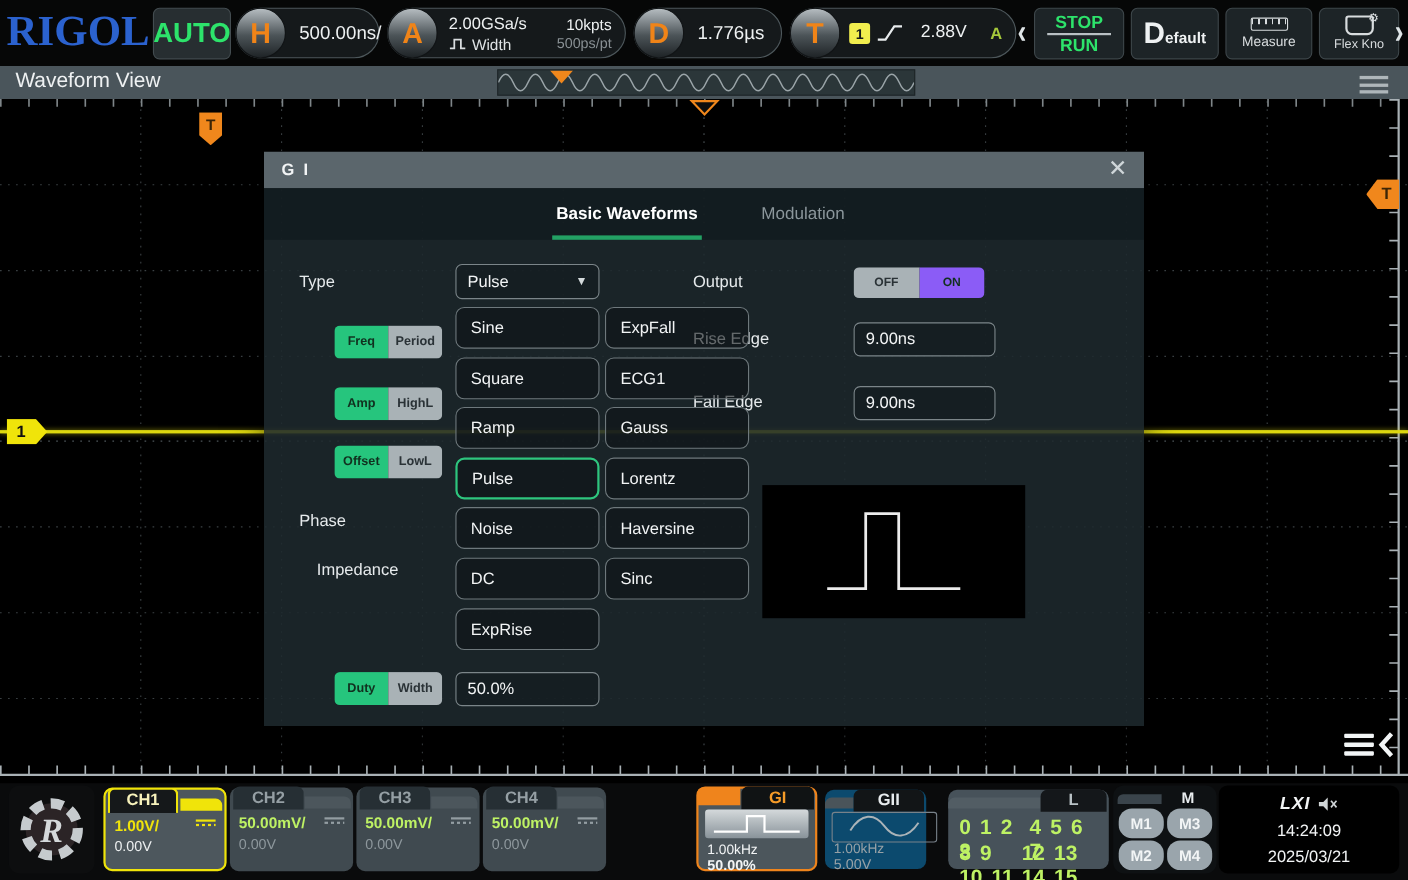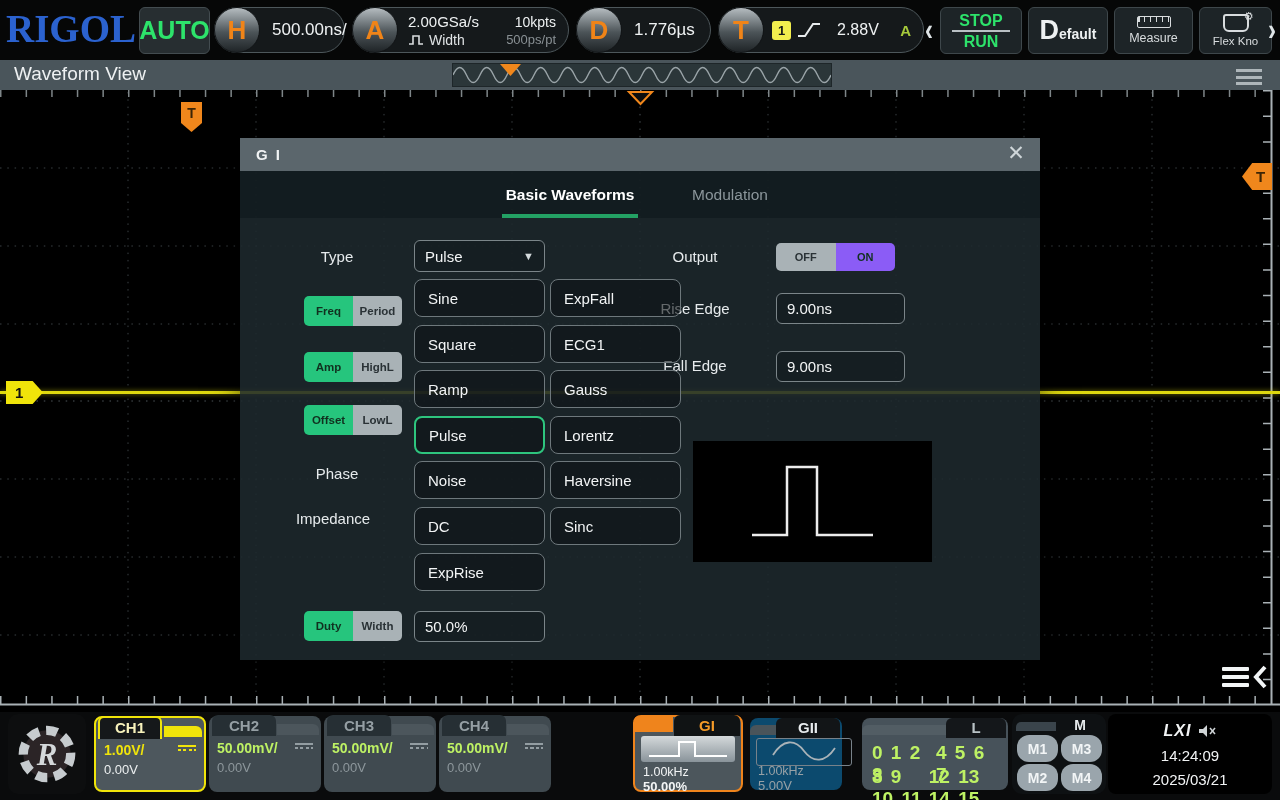--- a/index.html
+++ b/index.html
@@ -77,21 +77,21 @@
   .dtitle{position:absolute;left:16px;top:0;line-height:33px;font-weight:bold;font-size:15px;
           letter-spacing:2px;color:#f2f4f5;}
   .dclose{position:absolute;right:10px;top:3px;font-size:21px;color:#cfd6d9;width:28px;height:28px;
           text-align:center;}
   .dtabs{position:absolute;left:0;top:33px;width:100%;height:47px;background:rgba(13,21,25,0.55);}
   .tabA{position:absolute;left:250px;width:160px;text-align:center;line-height:47px;
         font-weight:bold;font-size:15.5px;color:#fff;}
   .tabB{position:absolute;left:410px;width:160px;text-align:center;line-height:47px;
         font-size:15.5px;color:#8b969b;}
   .tabline{position:absolute;left:262px;top:43px;width:136px;height:3.5px;background:#23a164;}
-  .lab{position:absolute;width:130px;text-align:center;font-size:15px;color:#e6eaec;}
+  .lab{position:absolute;width:130px;text-align:left;font-size:15px;color:#e6eaec;}
   .field{position:absolute;background:rgba(18,26,30,.55);border:1px solid #7b8589;border-radius:6px;
          color:#f2f4f5;font-size:15px;display:flex;align-items:center;padding:0 10px;box-sizing:border-box;}
   .drop .arrow{margin-left:auto;font-size:11px;color:#d4dadc;}
   .wbtn{position:absolute;width:131px;height:38px;background:rgba(13,19,22,.6);border:1px solid #6e787c;
         border-radius:8px;color:#f2f4f5;font-size:15px;display:flex;align-items:center;
         padding-left:13px;box-sizing:border-box;}
   .wbtn.sel{border:2px solid #2ec57e;}
   .tgl{position:absolute;width:98px;height:30px;border-radius:5px;overflow:hidden;display:flex;
        font-size:11.5px;font-weight:bold;}
   .tgl span{width:49px;display:flex;align-items:center;justify-content:center;}
@@ -352,21 +352,21 @@
   <div class="tgl" style="left:64px;top:214px;">
     <span class="on">Amp</span>
       <span class="off">HighL</span>
     </div>
   <div class="tgl" style="left:64px;top:267px;">
     <span class="on">Offset</span>
       <span class="off">LowL</span>
     </div>
 
   <div class="lab" style="left:32px;top:327px;">Phase</div>
-  <div class="lab" style="left:28px;top:372px;">Impedance</div>
+  <div class="lab" style="left:48px;top:372px;">Impedance</div>
 
   <div class="tgl" style="left:64px;top:473px;">
     <span class="on">Duty</span>
       <span class="off">Width</span>
     </div>
   <div class="field" style="left:174px;top:473px;width:131px;height:31px;">
     <span>50.0%</span>
     </div>
 
   <div class="preview">

